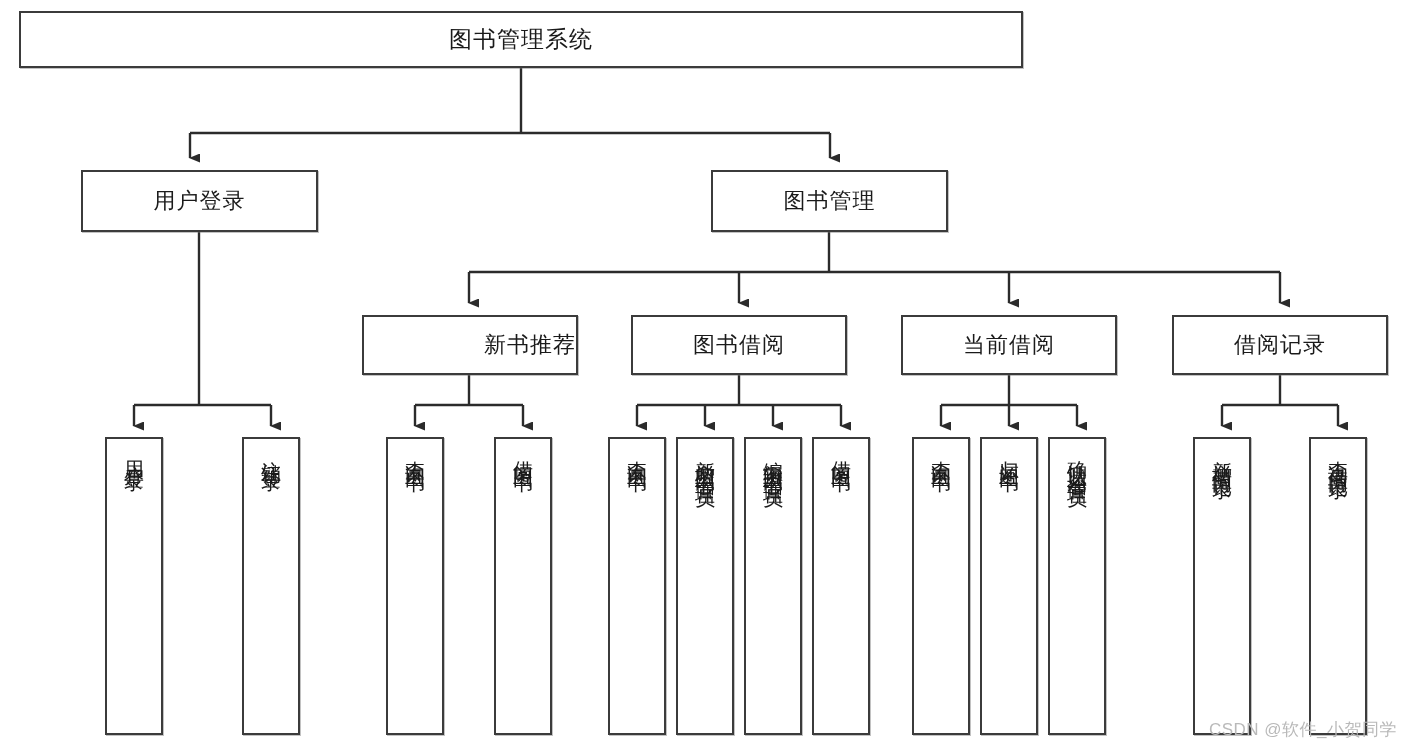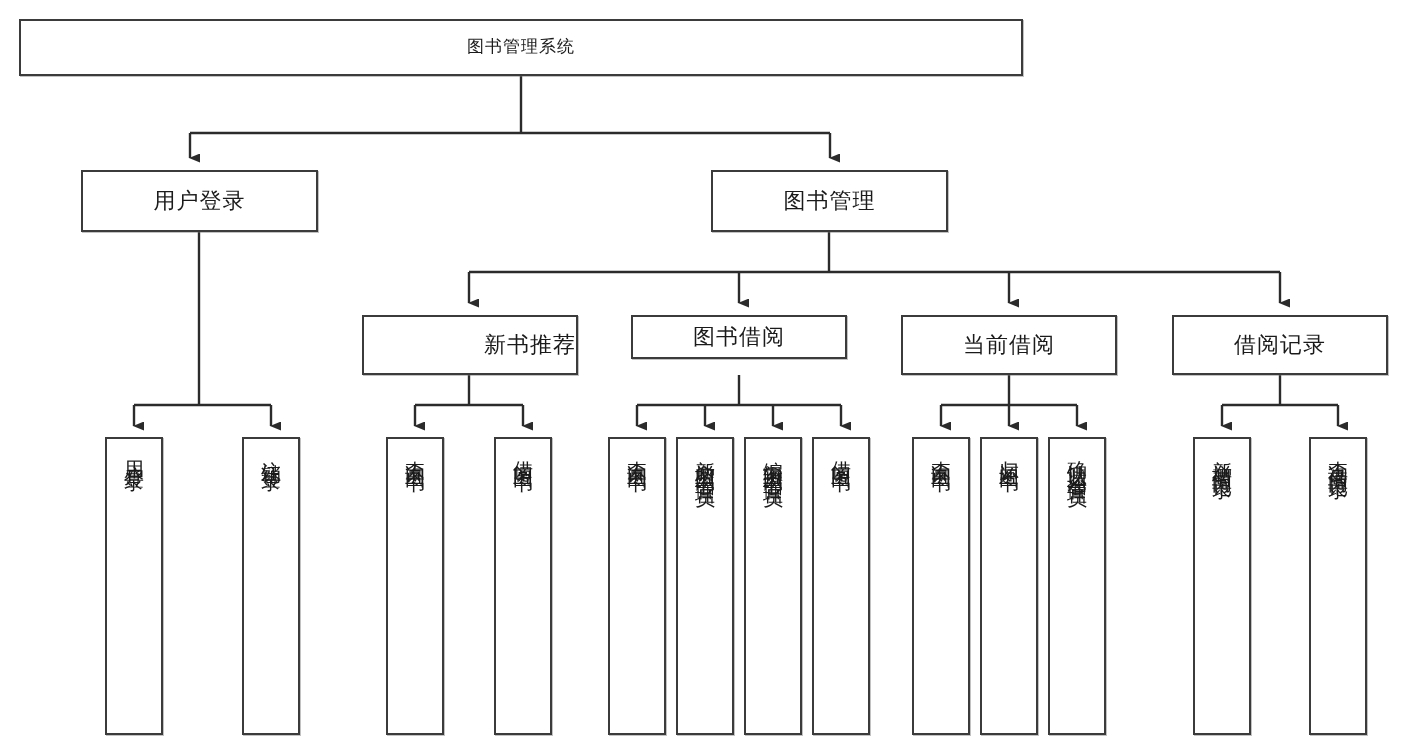--- a/index.html
+++ b/index.html
@@ -35,22 +35,21 @@
     justify-content: center;
     color: #1a1a1a;
     box-shadow: 1px 1px 0 rgba(120,120,120,0.45);
   }
   .node.h {
     font-size: 22px;
     letter-spacing: 1px;
     line-height: 1.2;
   }
   .node.root {
-    font-size: 17px;
-    margin-top: 8px;
+    font-size: 23px;
   }
   .node.leaf {
     font-size: 20px;
     padding: 6px 2px;
     align-items: flex-start;
     justify-content: center;
   }
   .vtext {
     writing-mode: vertical-rl;
     text-orientation: upright;
@@ -131,21 +130,21 @@
   <div class="node h" style="left:81px; top:170px; width:237px; height:62px;">
     <span>用户登录</span>
   </div>
   <div class="node h" style="left:711px; top:170px; width:237px; height:62px;text-align:center;">
     <span>图书管理</span>
   </div>
 
   <div class="node h" style="left:362px; top:315px; width:216px; height:60px;justify-content:flex-end;">
     <span>新书推荐</span>
   </div>
-  <div class="node h" style="left:631px; top:315px; width:216px; height:44px;text-align:right;">
+  <div class="node h" style="left:631px; top:315px; width:216px; height:60px;text-align:right;">
     <span>图书借阅</span>
   </div>
   <div class="node h" style="left:901px; top:315px; width:216px; height:60px;text-align:right;">
     <span>当前借阅</span>
   </div>
   <div class="node h" style="left:1172px; top:315px; width:216px; height:60px;">
     <span>借阅记录</span>
   </div>
 
   <div class="node leaf" style="left:105px; top:437px; width:58px; height:298px;">
@@ -185,14 +184,15 @@
     <span class="vtext">确认归还（管理员）</span>
   </div>
 
   <div class="node leaf" style="left:1193px; top:437px; width:58px; height:298px;">
     <span class="vtext">新增借阅记录</span>
   </div>
   <div class="node leaf" style="left:1309px; top:437px; width:58px; height:298px;">
     <span class="vtext">查询借阅记录</span>
   </div>
 
+  <div class="watermark">CSDN @软件_小贺同学</div>
 
 </div>
 
 </body></html>

